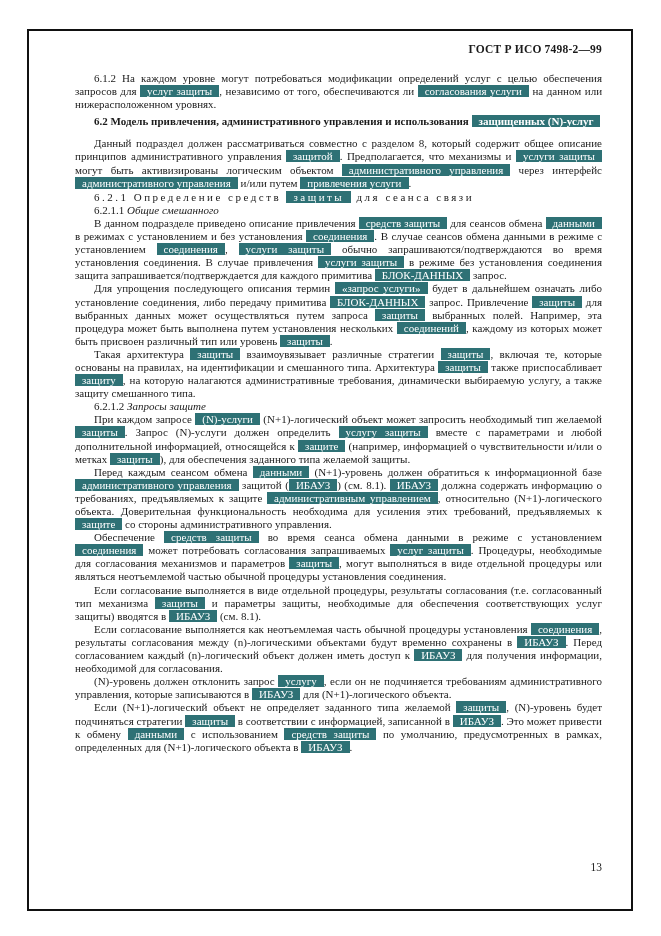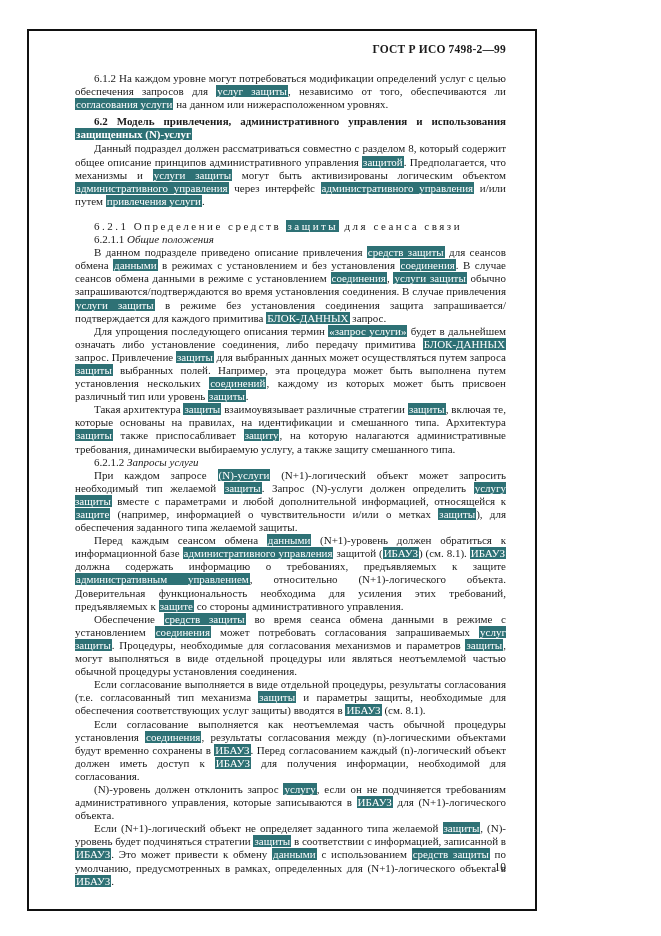--- a/index.html
+++ b/index.html
@@ -11,21 +11,21 @@
     height: 936px;
     background: #ffffff;
     font-family: "Liberation Serif", serif;
     color: #1b1b1b;
     overflow: hidden;
   }
   .frame {
     position: absolute;
     left: 27px;
     top: 29px;
-    width: 510px;
+    width: 606px;
     height: 882px;
     border: 2px solid #111111;
   }
   .content {
     position: absolute;
     left: 46px;
     top: 12px;
     right: 29px;
     bottom: 4px;
     overflow: hidden;
@@ -42,60 +42,60 @@
     line-height: 13.1px;
     text-align: justify;
   }
   .para {
     margin: 0;
     text-indent: 19px;
   }
   .para.bold {
     font-weight: bold;
     margin-top: 4px;
-    margin-bottom: 1px;
+    margin-bottom: 9px;
   }
   .para.spaced {
     letter-spacing: 2.5px;
-    margin-top: 12px;
+    margin-top: 1px;
   }
   .para em { font-style: italic; }
   .hl {
     background: var(--hl-bg, #2e7175);
     color: var(--hl-fg, #ffffff);
-    padding: 0 1px;
+    padding: 0 7px;
   }
   .page-number {
     position: absolute;
     right: 29px;
     bottom: 36px;
     font-size: 11.5px;
   }
 </style>
 </head>
 <body>
 
 <div class="page">
   <div class="frame">
     <div class="content">
       <div class="doc-header">ГОСТ Р ИСО 7498-2—99</div>
       <div class="doc-body">
           <p class="para body">6.1.2 На каждом уровне могут потребоваться модификации определений услуг с целью обеспечения запросов для <span class="hl">услуг защиты</span>, независимо от того, обеспечиваются ли <span class="hl">согласования услуги</span> на данном или нижерасположенном уровнях.</p>
           <p class="para bold">6.2 Модель привлечения, административного управления и использования <span class="hl">защищенных (N)-услуг</span></p>
           <p class="para body">Данный подраздел должен рассматриваться совместно с разделом 8, который содержит общее описание принципов административного управления <span class="hl">защитой</span>. Предполагается, что механизмы и <span class="hl">услуги защиты</span> могут быть активизированы логическим объектом <span class="hl">административного управления</span> через интерфейс <span class="hl">административного управления</span> и/или путем <span class="hl">привлечения услуги</span>.</p>
           <p class="para spaced">6.2.1 Определение средств <span class="hl">защиты</span> для сеанса связи</p>
-          <p class="para body">6.2.1.1 <em>Общие положения</em></p>
+          <p class="para body">6.2.1.1 <em>Общие смешанного</em></p>
           <p class="para body">В данном подразделе приведено описание привлечения <span class="hl">средств защиты</span> для сеансов обмена <span class="hl">данными</span> в режимах с установлением и без установления <span class="hl">соединения</span>. В случае сеансов обмена данными в режиме с установлением <span class="hl">соединения</span>, <span class="hl">услуги защиты</span> обычно запрашиваются/подтверждаются во время установления соединения. В случае привлечения <span class="hl">услуги защиты</span> в режиме без установления соединения защита запрашивается/подтверждается для каждого примитива <span class="hl">БЛОК-ДАННЫХ</span> запрос.</p>
           <p class="para body">Для упрощения последующего описания термин <span class="hl">«запрос услуги»</span> будет в дальнейшем означать либо установление соединения, либо передачу примитива <span class="hl">БЛОК-ДАННЫХ</span> запрос. Привлечение <span class="hl">защиты</span> для выбранных данных может осуществляться путем запроса <span class="hl">защиты</span> выбранных полей. Например, эта процедура может быть выполнена путем установления нескольких <span class="hl">соединений</span>, каждому из которых может быть присвоен различный тип или уровень <span class="hl">защиты</span>.</p>
           <p class="para body">Такая архитектура <span class="hl">защиты</span> взаимоувязывает различные стратегии <span class="hl">защиты</span>, включая те, которые основаны на правилах, на идентификации и смешанного типа. Архитектура <span class="hl">защиты</span> также приспосабливает <span class="hl">защиту</span>, на которую налагаются административные требования, динамически выбираемую услугу, а также защиту смешанного типа.</p>
-          <p class="para body">6.2.1.2 <em>Запросы услуги</em></p>
+          <p class="para body">6.2.1.2 <em>Запросы защите</em></p>
           <p class="para body">При каждом запросе <span class="hl">(N)-услуги</span> (N+1)-логический объект может запросить необходимый тип желаемой <span class="hl">защиты</span>. Запрос (N)-услуги должен определить <span class="hl">услугу защиты</span> вместе с параметрами и любой дополнительной информацией, относящейся к <span class="hl">защите</span> (например, информацией о чувствительности и/или о метках <span class="hl">защиты</span>), для обеспечения заданного типа желаемой защиты.</p>
           <p class="para body">Перед каждым сеансом обмена <span class="hl">данными</span> (N+1)-уровень должен обратиться к информационной базе <span class="hl">административного управления</span> защитой (<span class="hl">ИБАУЗ</span>) (см. 8.1). <span class="hl">ИБАУЗ</span> должна содержать информацию о требованиях, предъявляемых к защите <span class="hl">административным управлением</span>, относительно (N+1)-логического объекта. Доверительная функциональность необходима для усиления этих требований, предъявляемых к <span class="hl">защите</span> со стороны административного управления.</p>
           <p class="para body">Обеспечение <span class="hl">средств защиты</span> во время сеанса обмена данными в режиме с установлением <span class="hl">соединения</span> может потребовать согласования запрашиваемых <span class="hl">услуг защиты</span>. Процедуры, необходимые для согласования механизмов и параметров <span class="hl">защиты</span>, могут выполняться в виде отдельной процедуры или являться неотъемлемой частью обычной процедуры установления соединения.</p>
           <p class="para body">Если согласование выполняется в виде отдельной процедуры, результаты согласования (т.е. согласованный тип механизма <span class="hl">защиты</span> и параметры защиты, необходимые для обеспечения соответствующих услуг защиты) вводятся в <span class="hl">ИБАУЗ</span> (см. 8.1).</p>
           <p class="para body">Если согласование выполняется как неотъемлемая часть обычной процедуры установления <span class="hl">соединения</span>, результаты согласования между (n)-логическими объектами будут временно сохранены в <span class="hl">ИБАУЗ</span>. Перед согласованием каждый (n)-логический объект должен иметь доступ к <span class="hl">ИБАУЗ</span> для получения информации, необходимой для согласования.</p>
           <p class="para body">(N)-уровень должен отклонить запрос <span class="hl">услугу</span>, если он не подчиняется требованиям административного управления, которые записываются в <span class="hl">ИБАУЗ</span> для (N+1)-логического объекта.</p>
           <p class="para body">Если (N+1)-логический объект не определяет заданного типа желаемой <span class="hl">защиты</span>, (N)-уровень будет подчиняться стратегии <span class="hl">защиты</span> в соответствии с информацией, записанной в <span class="hl">ИБАУЗ</span>. Это может привести к обмену <span class="hl">данными</span> с использованием <span class="hl">средств защиты</span> по умолчанию, предусмотренных в рамках, определенных для (N+1)-логического объекта в <span class="hl">ИБАУЗ</span>.</p>
         </div>
     </div>
-    <div class="page-number">10</div>
+    <div class="page-number">13</div>
   </div>
 </div>
 
 </body></html>

